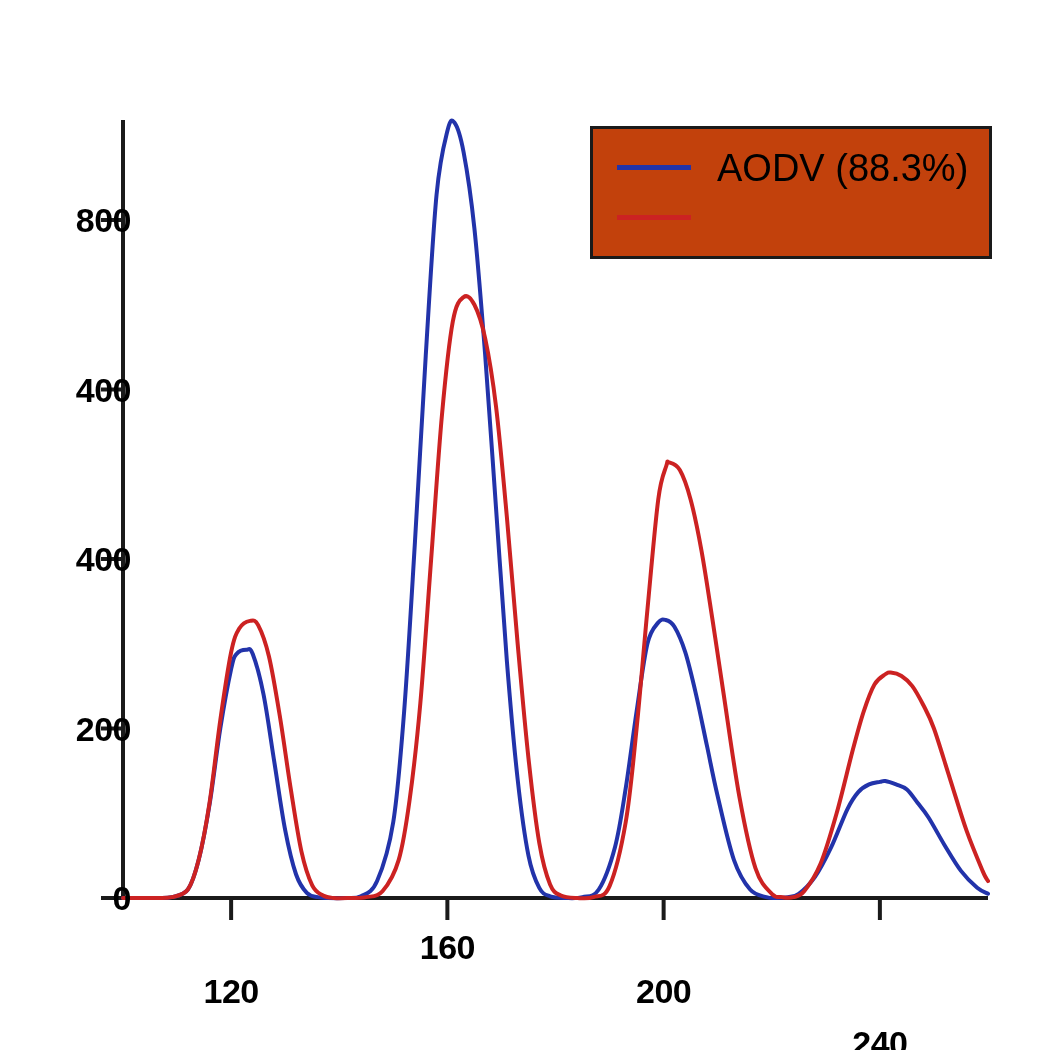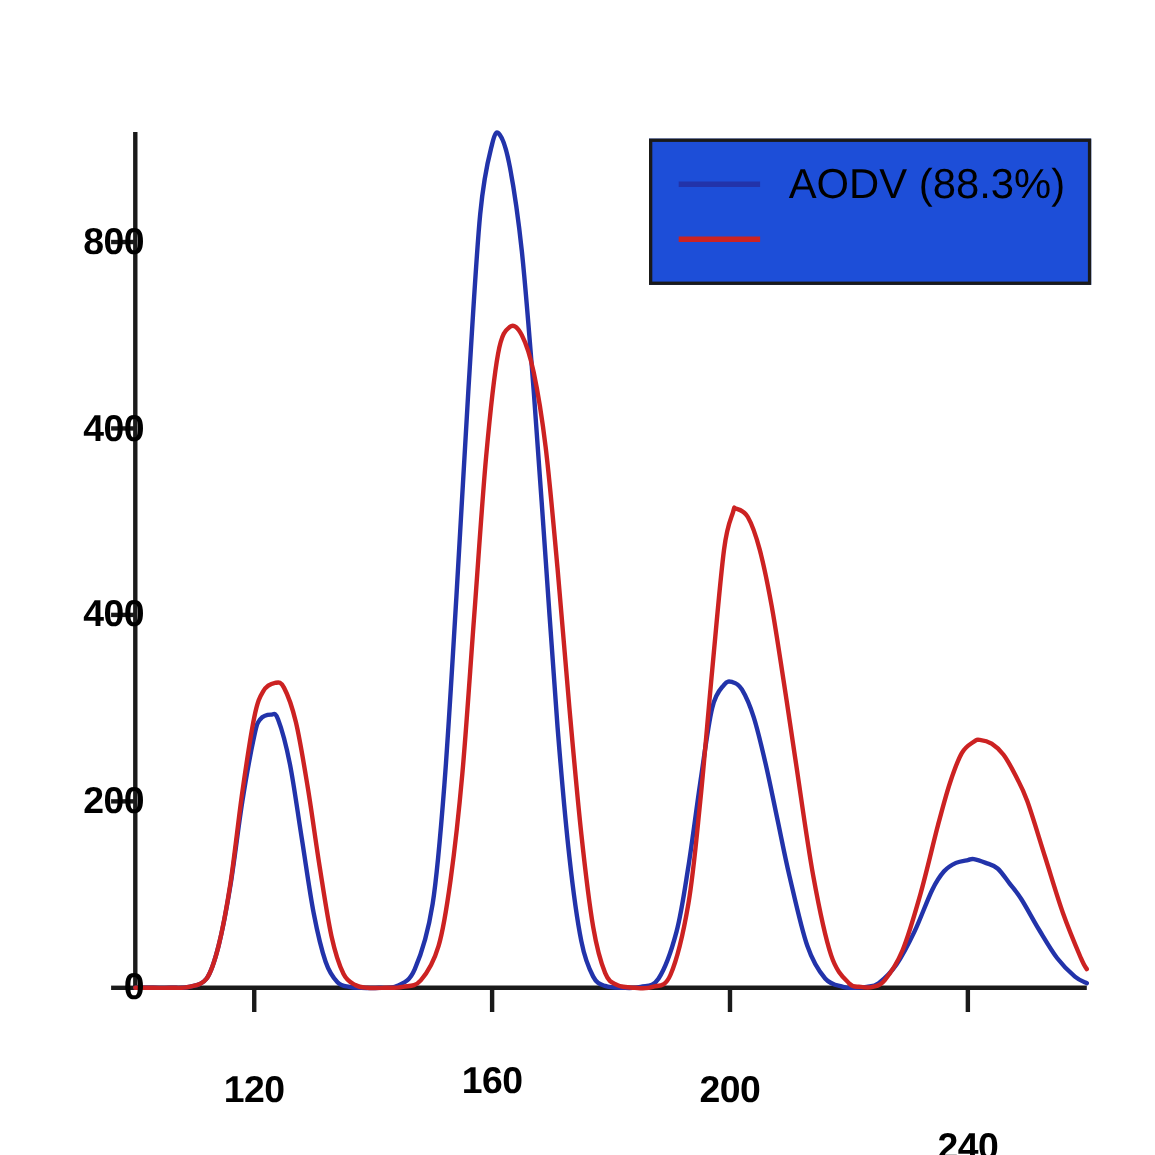--- a/index.html
+++ b/index.html
@@ -46,21 +46,21 @@
     text-align: center;
     transform: translateX(-50%);
     margin-top: 44px;
   }
   #legend-box {
     position: absolute;
     left: 590px;
     top: 126px;
     width: 402px;
     height: 133px;
-    background: #1d4ed8;
+    background: #c2410c;
     border: 3px solid #1a1a1a;
     box-sizing: border-box;
     display: flex;
     flex-direction: column;
     justify-content: center;
     padding: 0 0 0 24px;
   }
   .legend-row {
     display: flex;
     align-items: center;
@@ -114,21 +114,21 @@
 
   <div id="y-tick-labels">
       <div class="tick-label ylabel-tick" style="left: 0px; top: 220px; width: 87px;">800</div>
       <div class="tick-label ylabel-tick" style="left: 0px; top: 389.5px; width: 87px;">400</div>
       <div class="tick-label ylabel-tick" style="left: 0px; top: 559px; width: 87px;">400</div>
       <div class="tick-label ylabel-tick" style="left: 0px; top: 728.5px; width: 87px;">200</div>
       <div class="tick-label ylabel-tick" style="left: 0px; top: 898px; width: 87px;">0</div>
     </div>
   <div id="x-tick-labels">
       <div class="tick-label xlabel-tick" style="left: 231.125px; top: 928px;">120</div>
-      <div class="tick-label xlabel-tick" style="left: 447.375px; top: 920px; text-align: right;">160</div>
+      <div class="tick-label xlabel-tick" style="left: 447.375px; top: 884px; text-align: right;">160</div>
       <div class="tick-label xlabel-tick" style="left: 663.625px; top: 928px;">200</div>
       <div class="tick-label xlabel-tick" style="left: 879.875px; top: 980px;">240</div>
     </div>
 
   <div id="legend-box">
     <div class="legend-row">
       <span class="legend-swatch" style="border-top-color:#2233aa"></span>
       <span class="legend-text">AODV (88.3%)</span>
     </div>
     <div class="legend-row">

